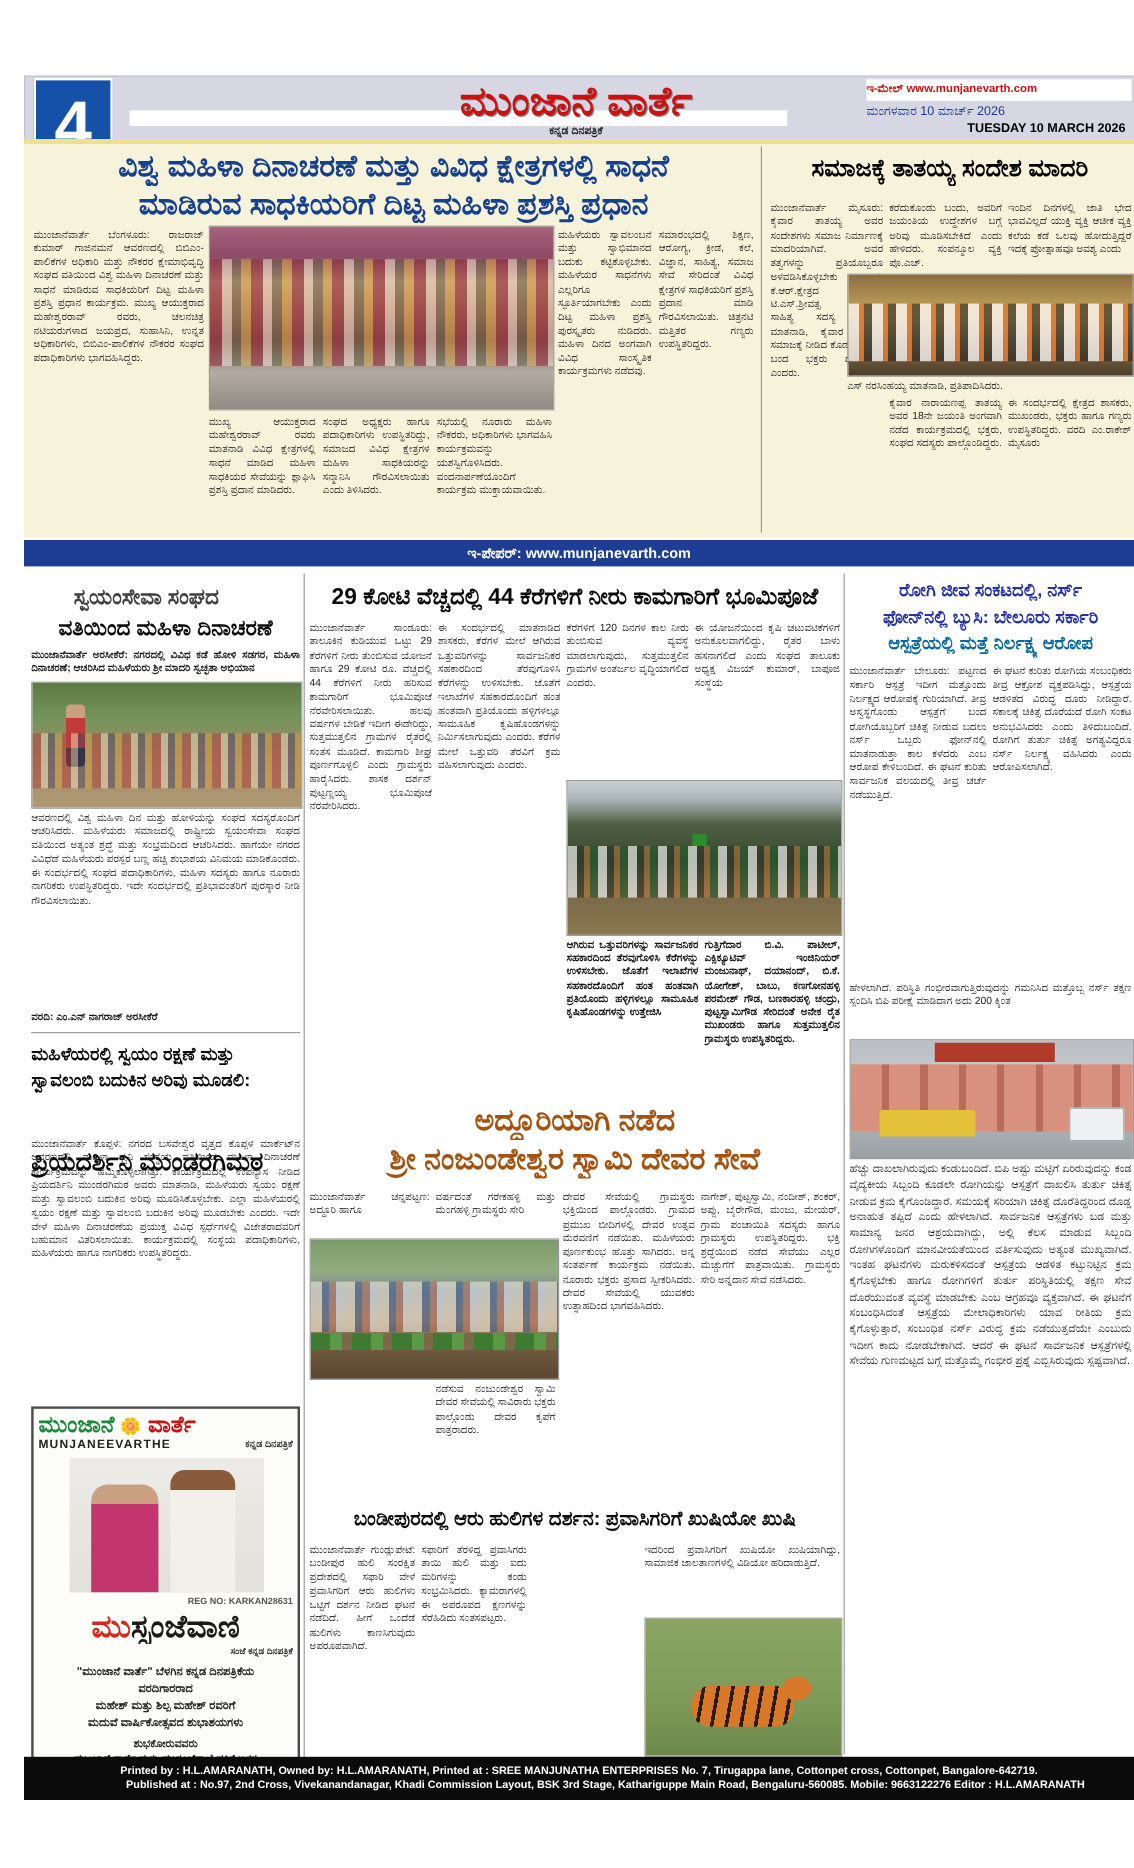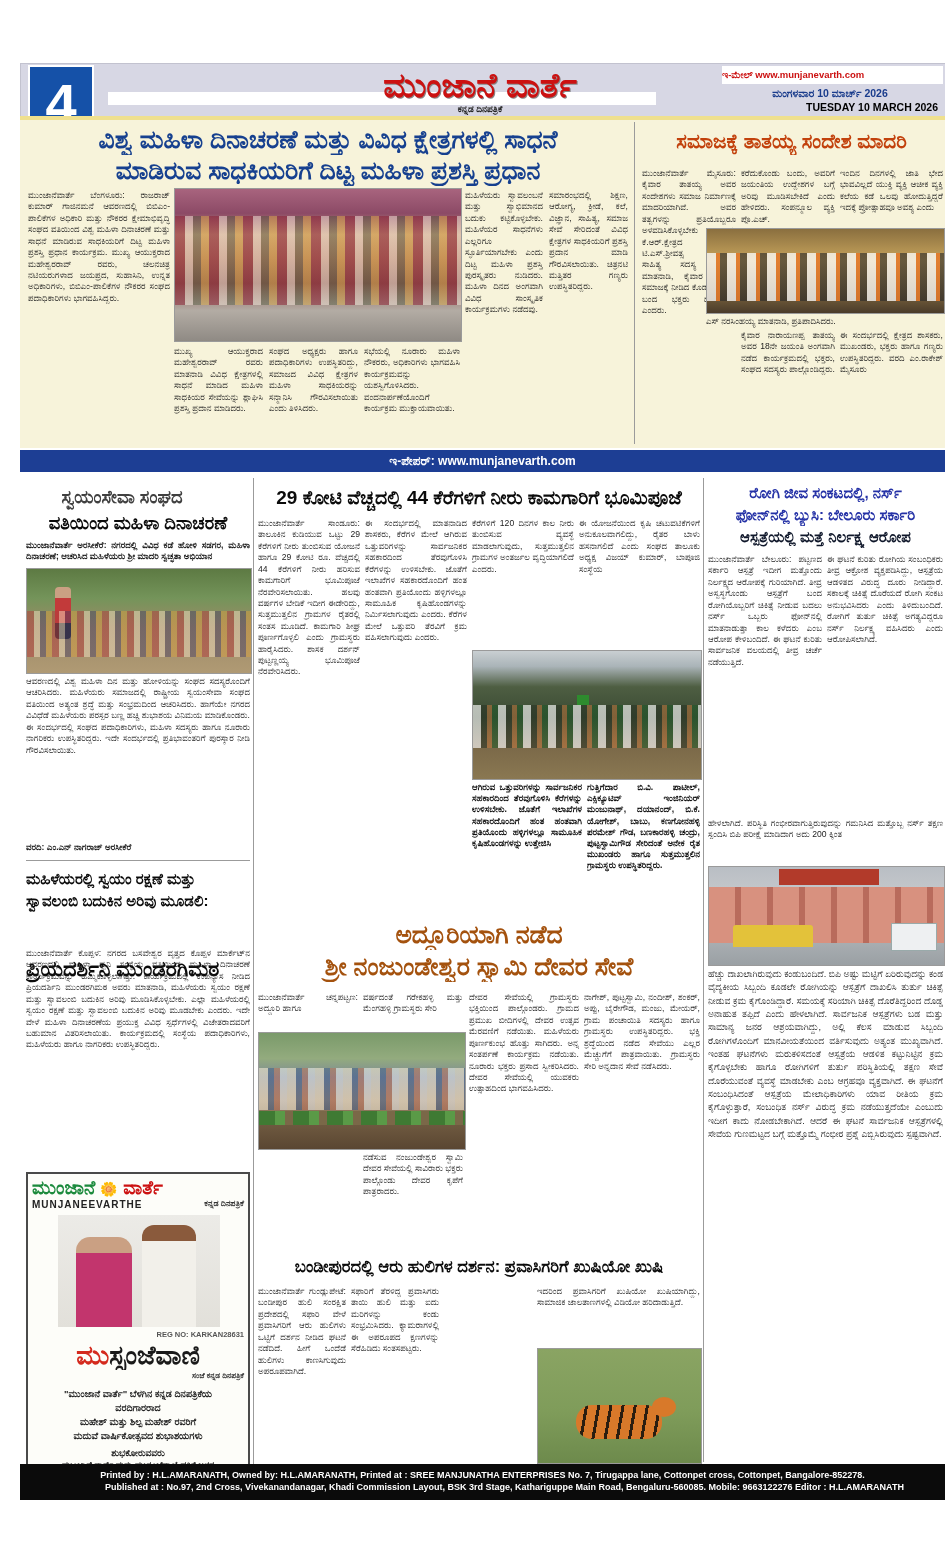--- a/index.html
+++ b/index.html
@@ -34,39 +34,39 @@
 
 <div id="page">
 
   <div class="abs" style="left:20px;top:63px;width:925px;height:52px;background:#d7d7e4;border:1px solid #c2c2cf;"></div>
   <div class="abs" style="left:108px;top:92px;width:548px;height:13px;background:#ffffff;"></div>
   <div class="abs center" style="left:28px;top:65px;width:66px;height:74px;background:#1551a8;color:#fff;font-size:56px;font-weight:bold;line-height:74px;border:2px solid #fff;box-sizing:border-box;">4</div>
   <div class="abs center hl" style="left:330px;top:64px;width:300px;height:42px;color:#cc1111;font-size:34px;line-height:42px;text-shadow:1px 1px 0 #888;">ಮುಂಜಾನೆ ವಾರ್ತೆ</div>
   <div class="abs center" style="left:380px;top:104px;width:200px;height:12px;color:#222;font-size:9px;font-weight:bold;">ಕನ್ನಡ ದಿನಪತ್ರಿಕೆ</div>
   <div class="abs" style="left:722px;top:66px;width:221px;height:18px;background:#ffffff;"></div>
   <div class="abs" style="left:722px;top:69px;width:216px;height:12px;color:#cc1111;font-size:9.5px;font-weight:bold;">ಇ-ಮೇಲ್ www.munjanevarth.com</div>
-  <div class="abs" style="left:722px;top:87px;width:216px;height:13px;color:#1a3c8c;font-size:10.5px;font-weight:bold;text-align:center;">ಮಂಗಳವಾರ 10 ಮಾರ್ಚ್ 2026</div>
+  <div class="abs" style="left:722px;top:87px;width:216px;height:13px;color:#1a3c8c;font-size:10.5px;font-weight:normal;text-align:left;">ಮಂಗಳವಾರ 10 ಮಾರ್ಚ್ 2026</div>
   <div class="abs" style="left:722px;top:101px;width:216px;height:13px;color:#000;font-size:10.5px;font-weight:bold;text-align:right;">TUESDAY 10 MARCH 2026</div>
 
   <div class="abs" style="left:20px;top:116px;width:925px;height:332px;background:#f7f3da;border-top:4px solid #efe08e;box-sizing:border-box;"></div>
 
   <div class="abs center hl" style="left:28px;top:124px;width:600px;height:31px;color:#16408f;font-size:25px;line-height:31px;">ವಿಶ್ವ ಮಹಿಳಾ ದಿನಾಚರಣೆ ಮತ್ತು ವಿವಿಧ ಕ್ಷೇತ್ರಗಳಲ್ಲಿ ಸಾಧನೆ</div>
   <div class="abs center hl" style="left:28px;top:155px;width:600px;height:31px;color:#16408f;font-size:25px;line-height:31px;">ಮಾಡಿರುವ ಸಾಧಕಿಯರಿಗೆ ದಿಟ್ಟ ಮಹಿಳಾ ಪ್ರಶಸ್ತಿ ಪ್ರಧಾನ</div>
 
   <div class="abs body-text" style="left:28px;top:190px;width:142px;height:254px;">ಮುಂಜಾನೆವಾರ್ತೆ ಬೆಂಗಳೂರು: ರಾಜರಾಜ್ ಕುಮಾರ್ ಗಾಜಿನಮನೆ ಆವರಣದಲ್ಲಿ ಬಿಬಿಎಂ-ಪಾಲಿಕೆಗಳ ಅಧಿಕಾರಿ ಮತ್ತು ನೌಕರರ ಕ್ಷೇಮಾಭಿವೃದ್ಧಿ ಸಂಘದ ವತಿಯಿಂದ ವಿಶ್ವ ಮಹಿಳಾ ದಿನಾಚರಣೆ ಮತ್ತು ಸಾಧನೆ ಮಾಡಿರುವ ಸಾಧಕಿಯರಿಗೆ ದಿಟ್ಟ ಮಹಿಳಾ ಪ್ರಶಸ್ತಿ ಪ್ರಧಾನ ಕಾರ್ಯಕ್ರಮ. ಮುಖ್ಯ ಆಯುಕ್ತರಾದ ಮಹೇಶ್ವರರಾವ್ ರವರು, ಚಲನಚಿತ್ರ ನಟಿಯರುಗಳಾದ ಜಯಪ್ರದ, ಸುಹಾಸಿನಿ, ಉನ್ನತ ಅಧಿಕಾರಿಗಳು, ಬಿಬಿಎಂ-ಪಾಲಿಕೆಗಳ ನೌಕರರ ಸಂಘದ ಪದಾಧಿಕಾರಿಗಳು ಭಾಗವಹಿಸಿದ್ದರು.</div>
   <div class="photo photo-a" style="left:174px;top:188px;width:286px;height:152px;"></div>
   <div class="abs body-text" style="left:174px;top:346px;width:89px;height:98px;">ಮುಖ್ಯ ಆಯುಕ್ತರಾದ ಮಹೇಶ್ವರರಾವ್ ರವರು ಮಾತನಾಡಿ ವಿವಿಧ ಕ್ಷೇತ್ರಗಳಲ್ಲಿ ಸಾಧನೆ ಮಾಡಿದ ಮಹಿಳಾ ಸಾಧಕಿಯರ ಸೇವೆಯನ್ನು ಶ್ಲಾಘಿಸಿ ಪ್ರಶಸ್ತಿ ಪ್ರದಾನ ಮಾಡಿದರು.</div>
   <div class="abs body-text" style="left:269px;top:346px;width:89px;height:98px;">ಸಂಘದ ಅಧ್ಯಕ್ಷರು ಹಾಗೂ ಪದಾಧಿಕಾರಿಗಳು ಉಪಸ್ಥಿತರಿದ್ದು, ಸಮಾಜದ ವಿವಿಧ ಕ್ಷೇತ್ರಗಳ ಮಹಿಳಾ ಸಾಧಕಿಯರನ್ನು ಸನ್ಮಾನಿಸಿ ಗೌರವಿಸಲಾಯಿತು ಎಂದು ತಿಳಿಸಿದರು.</div>
   <div class="abs body-text" style="left:364px;top:346px;width:96px;height:98px;">ಸಭೆಯಲ್ಲಿ ನೂರಾರು ಮಹಿಳಾ ನೌಕರರು, ಅಧಿಕಾರಿಗಳು ಭಾಗವಹಿಸಿ ಕಾರ್ಯಕ್ರಮವನ್ನು ಯಶಸ್ವಿಗೊಳಿಸಿದರು. ವಂದನಾರ್ಪಣೆಯೊಂದಿಗೆ ಕಾರ್ಯಕ್ರಮ ಮುಕ್ತಾಯವಾಯಿತು.</div>
   <div class="abs body-text" style="left:465px;top:190px;width:78px;height:254px;">ಮಹಿಳೆಯರು ಸ್ವಾವಲಂಬನೆ ಮತ್ತು ಸ್ವಾಭಿಮಾನದ ಬದುಕು ಕಟ್ಟಿಕೊಳ್ಳಬೇಕು. ಮಹಿಳೆಯರ ಸಾಧನೆಗಳು ಎಲ್ಲರಿಗೂ ಸ್ಫೂರ್ತಿಯಾಗಬೇಕು ಎಂದು ದಿಟ್ಟ ಮಹಿಳಾ ಪ್ರಶಸ್ತಿ ಪುರಸ್ಕೃತರು ನುಡಿದರು. ಮಹಿಳಾ ದಿನದ ಅಂಗವಾಗಿ ವಿವಿಧ ಸಾಂಸ್ಕೃತಿಕ ಕಾರ್ಯಕ್ರಮಗಳು ನಡೆದವು.</div>
   <div class="abs body-text" style="left:549px;top:190px;width:79px;height:254px;">ಸಮಾರಂಭದಲ್ಲಿ ಶಿಕ್ಷಣ, ಆರೋಗ್ಯ, ಕ್ರೀಡೆ, ಕಲೆ, ವಿಜ್ಞಾನ, ಸಾಹಿತ್ಯ, ಸಮಾಜ ಸೇವೆ ಸೇರಿದಂತೆ ವಿವಿಧ ಕ್ಷೇತ್ರಗಳ ಸಾಧಕಿಯರಿಗೆ ಪ್ರಶಸ್ತಿ ಪ್ರದಾನ ಮಾಡಿ ಗೌರವಿಸಲಾಯಿತು. ಚಿತ್ರನಟಿ ಮತ್ತಿತರ ಗಣ್ಯರು ಉಪಸ್ಥಿತರಿದ್ದರು.</div>
 
   <div class="vline" style="left:634px;top:122px;height:322px;"></div>
 
-  <div class="abs center hl" style="left:640px;top:127px;width:303px;height:28px;color:#c2410c;font-size:20px;line-height:28px;">ಸಮಾಜಕ್ಕೆ ತಾತಯ್ಯ ಸಂದೇಶ ಮಾದರಿ</div>
+  <div class="abs center hl" style="left:640px;top:127px;width:303px;height:28px;color:#000000;font-size:20px;line-height:28px;">ಸಮಾಜಕ್ಕೆ ತಾತಯ್ಯ ಸಂದೇಶ ಮಾದರಿ</div>
   <div class="abs body-text" style="left:642px;top:168px;width:94px;height:276px;">ಮುಂಜಾನೆವಾರ್ತೆ ಮೈಸೂರು: ಕೈವಾರ ತಾತಯ್ಯ ಅವರ ಸಂದೇಶಗಳು ಸಮಾಜ ನಿರ್ಮಾಣಕ್ಕೆ ಮಾದರಿಯಾಗಿವೆ. ಅವರ ತತ್ವಗಳನ್ನು ಪ್ರತಿಯೊಬ್ಬರೂ ಅಳವಡಿಸಿಕೊಳ್ಳಬೇಕು ಎಂದು ಕೆ.ಆರ್.ಕ್ಷೇತ್ರದ ಶಾಸಕ ಟಿ.ಎಸ್.ಶ್ರೀವತ್ಸ ಹೇಳಿದರು. ಸಾಹಿತ್ಯ ಸದಸ್ಯ ಸಿ.ಎಲ್ ಮಾತನಾಡಿ, ಕೈವಾರ ತಾತಯ್ಯ ಸಮಾಜಕ್ಕೆ ನೀಡಿದ ಕೊಡುಗೆ ನೆನೆದು ಬಂದ ಭಕ್ತರು ಧನ್ಯರಾದರು ಎಂದರು.</div>
   <div class="abs body-text" style="left:741px;top:168px;width:94px;height:56px;">ಕರೆದುಕೊಂಡು ಬಂದು, ಅವರಿಗೆ ಜಯಂತಿಯ ಉದ್ದೇಶಗಳ ಬಗ್ಗೆ ಅರಿವು ಮೂಡಿಸಬೇಕಿದೆ ಎಂದು ಹೇಳಿದರು. ಸಂಪನ್ಮೂಲ ವ್ಯಕ್ತಿ ಪ್ರೊ.ಎಚ್.</div>
   <div class="abs body-text" style="left:840px;top:168px;width:103px;height:56px;">ಇಂದಿನ ದಿನಗಳಲ್ಲಿ ಜಾತಿ ಭೇದ ಭಾವವಿಲ್ಲದೆ ಯುಕ್ತಿ ವ್ಯಕ್ತಿ ಆಚೀಕ ವ್ಯಕ್ತಿ ಕಲೆಯ ಕಡೆ ಒಲವು ಹೋದುತ್ತಿದ್ದರೆ ಇದಕ್ಕೆ ಪ್ರೋತ್ಸಾಹವೂ ಅವಶ್ಯ ಎಂದು</div>
   <div class="photo photo-b" style="left:706px;top:228px;width:237px;height:84px;"></div>
   <div class="abs body-text" style="left:706px;top:316px;width:237px;height:12px;">ಎಸ್ ನರಸಿಂಹಯ್ಯ ಮಾತನಾಡಿ,    ಪ್ರತಿಪಾದಿಸಿದರು.</div>
   <div class="abs body-text" style="left:741px;top:330px;width:94px;height:114px;">ಕೈವಾರ ನಾರಾಯಣಪ್ಪ ತಾತಯ್ಯ ಅವರ 18ನೇ ಜಯಂತಿ ಅಂಗವಾಗಿ ನಡೆದ ಕಾರ್ಯಕ್ರಮದಲ್ಲಿ ಭಕ್ತರು, ಸಂಘದ ಸದಸ್ಯರು ಪಾಲ್ಗೊಂಡಿದ್ದರು.</div>
   <div class="abs body-text" style="left:840px;top:330px;width:103px;height:114px;">ಈ ಸಂದರ್ಭದಲ್ಲಿ ಕ್ಷೇತ್ರದ ಶಾಸಕರು, ಮುಖಂಡರು, ಭಕ್ತರು ಹಾಗೂ ಗಣ್ಯರು ಉಪಸ್ಥಿತರಿದ್ದರು. ವರದಿ ಎಂ.ರಾಕೇಶ್ ಮೈಸೂರು</div>
 
   <div class="abs center" style="left:20px;top:450px;width:925px;height:22px;background:#1d3e94;color:#fff;font-size:12px;font-weight:bold;line-height:22px;">
     <span>ಇ-ಪೇಪರ್:  www.munjanevarth.com</span>
@@ -91,21 +91,21 @@
   <div class="abs body-text" style="left:472px;top:518px;width:102px;height:128px;">ಕೆರೆಗಳಿಗೆ 120 ದಿನಗಳ ಕಾಲ ನೀರು ತುಂಬಿಸುವ ವ್ಯವಸ್ಥೆ ಮಾಡಲಾಗುವುದು, ಸುತ್ತಮುತ್ತಲಿನ ಗ್ರಾಮಗಳ ಅಂತರ್ಜಲ ವೃದ್ಧಿಯಾಗಲಿದೆ ಎಂದರು.</div>
   <div class="abs body-text" style="left:579px;top:518px;width:121px;height:128px;">ಈ ಯೋಜನೆಯಿಂದ ಕೃಷಿ ಚಟುವಟಿಕೆಗಳಿಗೆ ಅನುಕೂಲವಾಗಲಿದ್ದು, ರೈತರ ಬಾಳು ಹಸನಾಗಲಿದೆ ಎಂದು ಸಂಘದ ತಾಲೂಕು ಅಧ್ಯಕ್ಷ ವಿಜಯ್ ಕುಮಾರ್, ಬಾಪೂಜಿ ಸಂಸ್ಥೆಯ</div>
   <div class="photo photo-d" style="left:472px;top:650px;width:228px;height:128px;">
     <div class="ph-shape" style="left:104px;top:44px;width:12px;height:10px;background:#2e8b2e;"></div>
   </div>
   <div class="abs cap-text" style="left:472px;top:782px;width:110px;height:124px;text-align:justify;">ಆಗಿರುವ ಒತ್ತುವರಿಗಳನ್ನು ಸಾರ್ವಜನಿಕರ ಸಹಕಾರದಿಂದ ತೆರವುಗೊಳಿಸಿ ಕೆರೆಗಳನ್ನು ಉಳಿಸಬೇಕು. ಜೊತೆಗೆ ಇಲಾಖೆಗಳ ಸಹಕಾರದೊಂದಿಗೆ ಹಂತ ಹಂತವಾಗಿ ಪ್ರತಿಯೊಂದು ಹಳ್ಳಿಗಳಲ್ಲೂ ಸಾಮೂಹಿಕ ಕೃಷಿಹೊಂಡಗಳನ್ನು ಉತ್ತೇಜಿಸಿ</div>
   <div class="abs cap-text" style="left:587px;top:782px;width:113px;height:124px;text-align:justify;">ಗುತ್ತಿಗೆದಾರ ಬಿ.ವಿ. ಪಾಟೀಲ್, ಎಕ್ಸಿಕ್ಯೂಟಿವ್ ಇಂಜಿನಿಯರ್ ಮಂಜುನಾಥ್, ದಯಾನಂದ್, ಬಿ.ಕೆ. ಯೋಗೇಶ್, ಬಾಬು, ಕಣಗೋನಹಳ್ಳಿ ಪರಮೇಶ್ ಗೌಡ, ಬಣಕಾರಹಳ್ಳಿ ಚಂದ್ರು, ಪುಟ್ಟಸ್ವಾಮಿಗೌಡ ಸೇರಿದಂತೆ ಅನೇಕ ರೈತ ಮುಖಂಡರು ಹಾಗೂ ಸುತ್ತಮುತ್ತಲಿನ ಗ್ರಾಮಸ್ಥರು ಉಪಸ್ಥಿತರಿದ್ದರು.</div>
 
   <div class="abs center hl" style="left:708px;top:482px;width:235px;height:22px;color:#2431a6;font-size:15px;line-height:22px;">ರೋಗಿ ಜೀವ ಸಂಕಟದಲ್ಲಿ, ನರ್ಸ್</div>
   <div class="abs center hl" style="left:708px;top:504px;width:235px;height:22px;color:#2431a6;font-size:15px;line-height:22px;">ಫೋನ್‌ನಲ್ಲಿ ಬ್ಯುಸಿ: ಬೇಲೂರು ಸರ್ಕಾರಿ</div>
-  <div class="abs center hl" style="left:708px;top:526px;width:235px;height:22px;color:#0f172a;font-size:15px;line-height:22px;">ಆಸ್ಪತ್ರೆಯಲ್ಲಿ ಮತ್ತೆ ನಿರ್ಲಕ್ಷ್ಯ ಆರೋಪ</div>
+  <div class="abs center hl" style="left:708px;top:526px;width:235px;height:22px;color:#0369a1;font-size:15px;line-height:22px;">ಆಸ್ಪತ್ರೆಯಲ್ಲಿ ಮತ್ತೆ ನಿರ್ಲಕ್ಷ್ಯ ಆರೋಪ</div>
   <div class="abs body-text" style="left:708px;top:554px;width:114px;height:260px;">ಮುಂಜಾನೆವಾರ್ತೆ ಬೇಲೂರು: ಪಟ್ಟಣದ ಸರ್ಕಾರಿ ಆಸ್ಪತ್ರೆ ಇದೀಗ ಮತ್ತೊಂದು ನಿರ್ಲಕ್ಷ್ಯದ ಆರೋಪಕ್ಕೆ ಗುರಿಯಾಗಿದೆ. ತೀವ್ರ ಅಸ್ವಸ್ಥಗೊಂಡು ಆಸ್ಪತ್ರೆಗೆ ಬಂದ ರೋಗಿಯೊಬ್ಬರಿಗೆ ಚಿಕಿತ್ಸೆ ನೀಡುವ ಬದಲು ನರ್ಸ್ ಒಬ್ಬರು ಫೋನ್‌ನಲ್ಲಿ ಮಾತನಾಡುತ್ತಾ ಕಾಲ ಕಳೆದರು ಎಂಬ ಆರೋಪ ಕೇಳಿಬಂದಿದೆ. ಈ ಘಟನೆ ಕುರಿತು ಸಾರ್ವಜನಿಕ ವಲಯದಲ್ಲಿ ತೀವ್ರ ಚರ್ಚೆ ನಡೆಯುತ್ತಿದೆ.</div>
   <div class="abs body-text" style="left:827px;top:554px;width:116px;height:260px;">ಈ ಘಟನೆ ಕುರಿತು ರೋಗಿಯ ಸಂಬಂಧಿಕರು ತೀವ್ರ ಆಕ್ರೋಶ ವ್ಯಕ್ತಪಡಿಸಿದ್ದು, ಆಸ್ಪತ್ರೆಯ ಆಡಳಿತದ ವಿರುದ್ಧ ದೂರು ನೀಡಿದ್ದಾರೆ. ಸಕಾಲಕ್ಕೆ ಚಿಕಿತ್ಸೆ ದೊರೆಯದೆ ರೋಗಿ ಸಂಕಟ ಅನುಭವಿಸಿದರು ಎಂದು ತಿಳಿದುಬಂದಿದೆ. ರೋಗಿಗೆ ತುರ್ತು ಚಿಕಿತ್ಸೆ ಅಗತ್ಯವಿದ್ದರೂ ನರ್ಸ್ ನಿರ್ಲಕ್ಷ್ಯ ವಹಿಸಿದರು ಎಂದು ಆರೋಪಿಸಲಾಗಿದೆ.</div>
   <div class="abs body-text" style="left:708px;top:818px;width:235px;height:46px;">ಹೇಳಲಾಗಿದೆ. ಪರಿಸ್ಥಿತಿ ಗಂಭೀರವಾಗುತ್ತಿರುವುದನ್ನು ಗಮನಿಸಿದ ಮತ್ತೊಬ್ಬ ನರ್ಸ್ ತಕ್ಷಣ ಸ್ಪಂದಿಸಿ ಬಿಪಿ ಪರೀಕ್ಷೆ ಮಾಡಿದಾಗ ಅದು 200 ಕ್ಕಿಂತ</div>
   <div class="photo photo-e" style="left:708px;top:866px;width:235px;height:98px;">
     <div class="ph-shape" style="left:70px;top:2px;width:100px;height:16px;background:#b23a2a;"></div>
     <div class="ph-shape" style="left:0px;top:20px;width:235px;height:56px;background:repeating-linear-gradient(90deg,#d8917f 0 26px,#b96b5c 26px 32px);"></div>
     <div class="ph-shape" style="left:24px;top:58px;width:80px;height:22px;background:#e3c23a;border-radius:3px 3px 0 0;"></div>
     <div class="ph-shape" style="left:182px;top:56px;width:44px;height:26px;background:#eef0f2;border:1px solid #9aa;"></div>
   </div>
   <div class="abs body-text" style="left:708px;top:968px;width:235px;height:492px;font-size:9.2px;line-height:1.45;">ಹೆಚ್ಚು ದಾಖಲಾಗಿರುವುದು ಕಂಡುಬಂದಿದೆ. ಬಿಪಿ ಅಷ್ಟು ಮಟ್ಟಿಗೆ ಏರಿರುವುದನ್ನು ಕಂಡ ವೈದ್ಯಕೀಯ ಸಿಬ್ಬಂದಿ ಕೂಡಲೇ ರೋಗಿಯನ್ನು ಆಸ್ಪತ್ರೆಗೆ ದಾಖಲಿಸಿ ತುರ್ತು ಚಿಕಿತ್ಸೆ ನೀಡುವ ಕ್ರಮ ಕೈಗೊಂಡಿದ್ದಾರೆ. ಸಮಯಕ್ಕೆ ಸರಿಯಾಗಿ ಚಿಕಿತ್ಸೆ ದೊರೆತಿದ್ದರಿಂದ ದೊಡ್ಡ ಅನಾಹುತ ತಪ್ಪಿದೆ ಎಂದು ಹೇಳಲಾಗಿದೆ. ಸಾರ್ವಜನಿಕ ಆಸ್ಪತ್ರೆಗಳು ಬಡ ಮತ್ತು ಸಾಮಾನ್ಯ ಜನರ ಆಶ್ರಯವಾಗಿದ್ದು, ಅಲ್ಲಿ ಕೆಲಸ ಮಾಡುವ ಸಿಬ್ಬಂದಿ ರೋಗಿಗಳೊಂದಿಗೆ ಮಾನವೀಯತೆಯಿಂದ ವರ್ತಿಸುವುದು ಅತ್ಯಂತ ಮುಖ್ಯವಾಗಿದೆ. ಇಂತಹ ಘಟನೆಗಳು ಮರುಕಳಿಸದಂತೆ ಆಸ್ಪತ್ರೆಯ ಆಡಳಿತ ಕಟ್ಟುನಿಟ್ಟಿನ ಕ್ರಮ ಕೈಗೊಳ್ಳಬೇಕು ಹಾಗೂ ರೋಗಿಗಳಿಗೆ ತುರ್ತು ಪರಿಸ್ಥಿತಿಯಲ್ಲಿ ತಕ್ಷಣ ಸೇವೆ ದೊರೆಯುವಂತೆ ವ್ಯವಸ್ಥೆ ಮಾಡಬೇಕು ಎಂಬ ಆಗ್ರಹವೂ ವ್ಯಕ್ತವಾಗಿದೆ. ಈ ಘಟನೆಗೆ ಸಂಬಂಧಿಸಿದಂತೆ ಆಸ್ಪತ್ರೆಯ ಮೇಲಾಧಿಕಾರಿಗಳು ಯಾವ ರೀತಿಯ ಕ್ರಮ ಕೈಗೊಳ್ಳುತ್ತಾರೆ, ಸಂಬಂಧಿತ ನರ್ಸ್ ವಿರುದ್ಧ ಕ್ರಮ ನಡೆಯುತ್ತದೆಯೇ ಎಂಬುದು ಇದೀಗ ಕಾದು ನೋಡಬೇಕಾಗಿದೆ. ಆದರೆ ಈ ಘಟನೆ ಸಾರ್ವಜನಿಕ ಆಸ್ಪತ್ರೆಗಳಲ್ಲಿ ಸೇವೆಯ ಗುಣಮಟ್ಟದ ಬಗ್ಗೆ ಮತ್ತೊಮ್ಮೆ ಗಂಭೀರ ಪ್ರಶ್ನೆ ಎಬ್ಬಿಸಿರುವುದು ಸ್ಪಷ್ಟವಾಗಿದೆ.</div>
@@ -153,17 +153,17 @@
   <div class="abs center hl" style="left:258px;top:1254px;width:442px;height:24px;color:#0b0b0b;font-size:16.5px;line-height:24px;">ಬಂಡೀಪುರದಲ್ಲಿ ಆರು ಹುಲಿಗಳ ದರ್ಶನ: ಪ್ರವಾಸಿಗರಿಗೆ ಖುಷಿಯೋ ಖುಷಿ</div>
   <div class="abs body-text" style="left:258px;top:1286px;width:88px;height:184px;">ಮುಂಜಾನೆವಾರ್ತೆ ಗುಂಡ್ಲುಪೇಟೆ: ಬಂಡೀಪುರ ಹುಲಿ ಸಂರಕ್ಷಿತ ಪ್ರದೇಶದಲ್ಲಿ ಸಫಾರಿ ವೇಳೆ ಪ್ರವಾಸಿಗರಿಗೆ ಆರು ಹುಲಿಗಳು ಒಟ್ಟಿಗೆ ದರ್ಶನ ನೀಡಿದ ಘಟನೆ ನಡೆದಿದೆ. ಹೀಗೆ ಒಂದೆಡೆ ಹುಲಿಗಳು ಕಾಣಸಿಗುವುದು ಅಪರೂಪವಾಗಿದೆ.</div>
   <div class="abs body-text" style="left:351px;top:1286px;width:88px;height:184px;">ಸಫಾರಿಗೆ ತೆರಳಿದ್ದ ಪ್ರವಾಸಿಗರು ತಾಯಿ ಹುಲಿ ಮತ್ತು ಐದು ಮರಿಗಳನ್ನು ಕಂಡು ಸಂಭ್ರಮಿಸಿದರು. ಕ್ಯಾಮರಾಗಳಲ್ಲಿ ಈ ಅಪರೂಪದ ಕ್ಷಣಗಳನ್ನು ಸೆರೆಹಿಡಿದು ಸಂತಸಪಟ್ಟರು.</div>
   <div class="abs body-text" style="left:537px;top:1286px;width:163px;height:58px;">ಇದರಿಂದ ಪ್ರವಾಸಿಗರಿಗೆ ಖುಷಿಯೋ ಖುಷಿಯಾಗಿದ್ದು, ಸಾಮಾಜಿಕ ಜಾಲತಾಣಗಳಲ್ಲಿ ವಿಡಿಯೋ ಹರಿದಾಡುತ್ತಿದೆ.</div>
   <div class="photo photo-h" style="left:537px;top:1348px;width:163px;height:114px;">
     <div class="ph-shape" style="left:38px;top:56px;width:86px;height:34px;background:repeating-linear-gradient(100deg,#d8792a 0 9px,#2a1d10 9px 12px);border-radius:16px;"></div>
     <div class="ph-shape" style="left:114px;top:48px;width:24px;height:20px;background:#d8792a;border-radius:50%;"></div>
   </div>
 
   <div class="abs" style="left:20px;top:1464px;width:925px;height:36px;background:#0b0b0b;color:#fff;text-align:center;">
-    <div style="font-size:9px;font-weight:bold;line-height:12px;padding-top:5px;">Printed by : H.L.AMARANATH, Owned by: H.L.AMARANATH, Printed at : SREE MANJUNATHA ENTERPRISES No. 7, Tirugappa lane, Cottonpet cross, Cottonpet, Bangalore-852278.</div>
+    <div style="font-size:9px;font-weight:bold;line-height:12px;padding-top:5px;">Printed by : H.L.AMARANATH, Owned by: H.L.AMARANATH, Printed at : SREE MANJUNATHA ENTERPRISES No. 7, Tirugappa lane, Cottonpet cross, Cottonpet, Bangalore-642719.</div>
     <div style="font-size:9px;font-weight:bold;line-height:12px;padding-left:44px;">Published at : No.97, 2nd Cross, Vivekanandanagar, Khadi Commission Layout, BSK 3rd Stage, Kathariguppe Main Road, Bengaluru-560085. Mobile: 9663122276 Editor : H.L.AMARANATH</div>
   </div>
 
 </div>
 
 </body></html>

